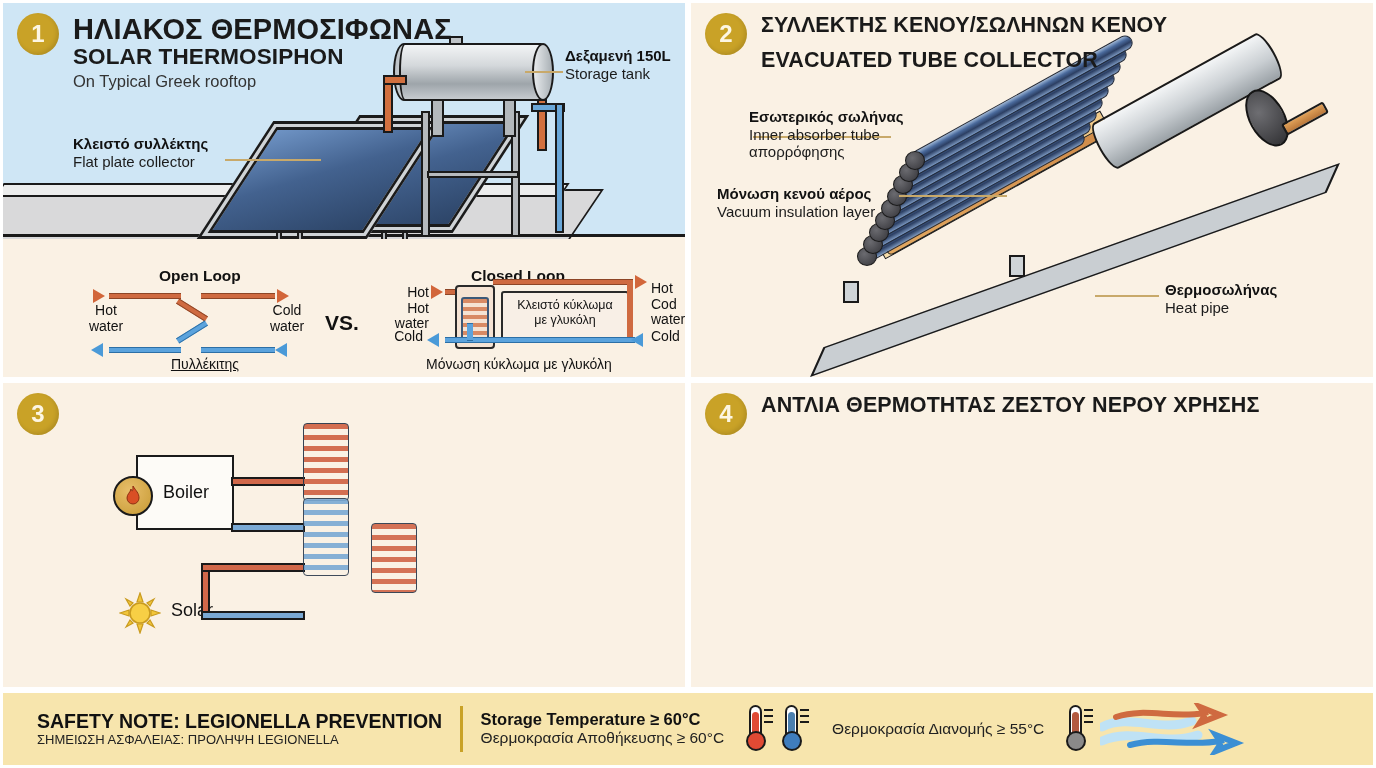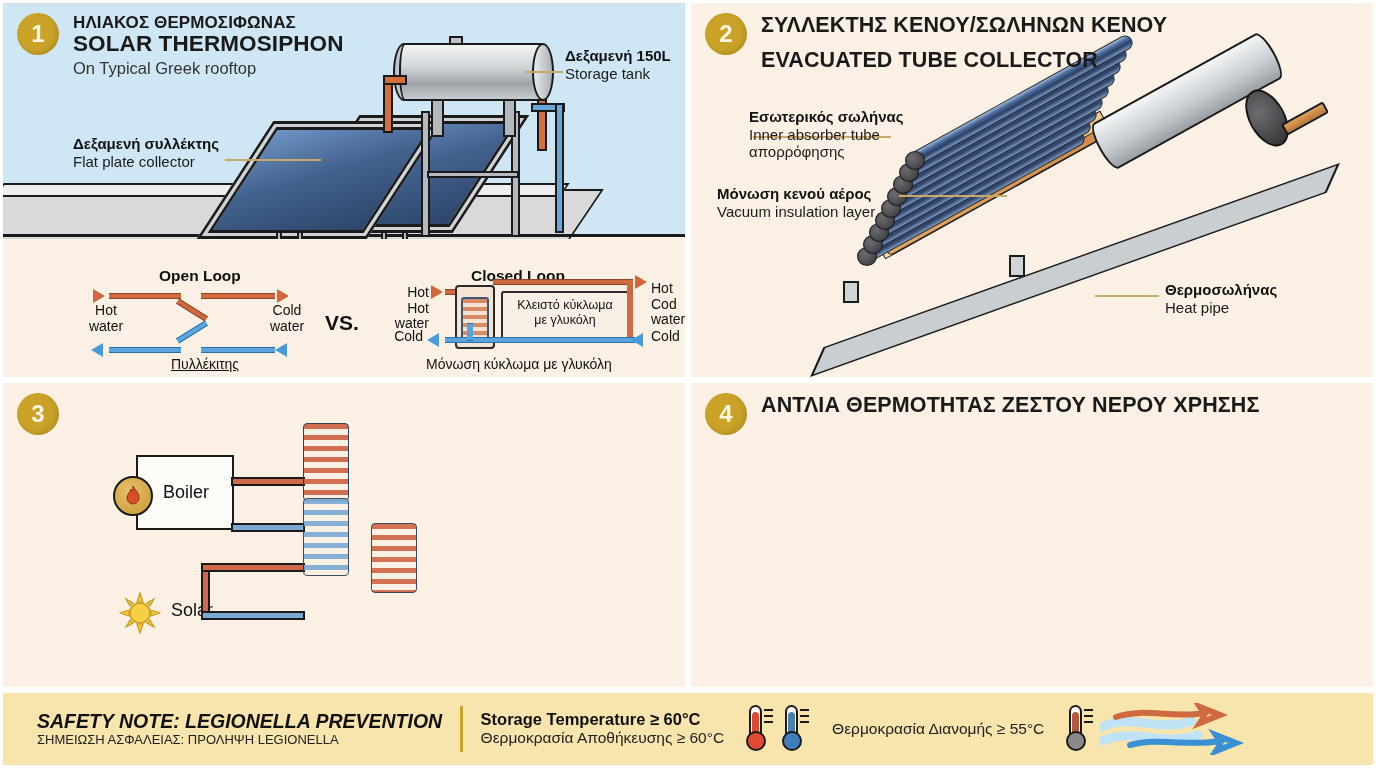--- a/index.html
+++ b/index.html
@@ -34,21 +34,21 @@
     width: 42px; height: 42px; border-radius: 50%;
     background: #c9a227;
     color: #fdf6e3;
     font-size: 24px; font-weight: bold;
     display: flex; align-items: center; justify-content: center;
     flex: 0 0 auto;
     box-shadow: inset -2px -2px 4px rgba(0,0,0,.12);
   }
   .titles { padding-top: 1px; }
   .t-gr {
-    font-size: 17px; font-weight: bold; color: #1a1a1a;
+    font-size: 29px; font-weight: bold; color: #1a1a1a;
     letter-spacing: .1px; line-height: 1.07; white-space: nowrap;
   }
   .t-en {
     font-size: 22.5px; font-weight: bold; color: #1a1a1a;
     letter-spacing: .1px; line-height: 1.07; white-space: nowrap;
   }
   .t-sub {
     font-size: 16.5px; color: #333; line-height: 1.2; margin-top: 3px;
   }
   
@@ -216,21 +216,21 @@
 
   
   .banner {
     grid-column: 1 / span 2;
     position: relative;
     background: #f7e5ad;
     border: 3px solid #ffffff;
     display: flex; align-items: center;
   }
   .bn-sec { position: relative; display: flex; align-items: center; height: 100%; }
-  .bn-b { font-size: 19.5px; font-weight: bold; color: #111; line-height: 1.14; white-space: nowrap; font-style: italic; }
+  .bn-b { font-size: 19.5px; font-weight: bold; color: #111; line-height: 1.14; white-space: nowrap; }
   .bn-r { font-size: 13px; color: #222; line-height: 1.2; white-space: nowrap; }
   .bn-b2 { font-size: 16.5px; font-weight: bold; color: #111; line-height: 1.16; white-space: nowrap; }
   .bn-div { width: 2.4px; height: 46px; background: #c9a227; margin: 0 18px; }
   .thermo { position: relative; width: 20px; height: 48px; }
   .th-tube {
     position: absolute; left: 3px; top: 0; width: 13px; height: 32px;
     border: 2.4px solid #1a1a1a; border-bottom: none; border-radius: 7px 7px 0 0;
     background: #fff;
   }
   .th-bulb {
@@ -290,21 +290,21 @@
     </div>
 
     <div class="leader" style="left:522px; top:68px; width:38px;"></div>
     <div class="callout" style="left:562px; top:44px;">
       <div class="c-bold">Δεξαμενή 150L</div>
       <div class="c-reg">Storage tank</div>
     </div>
 
     <div class="leader" style="left:222px; top:156px; width:96px;"></div>
     <div class="callout" style="left:70px; top:132px;">
-      <div class="c-bold">Δεξαμενή συλλέκτης</div>
+      <div class="c-bold">Κλειστό συλλέκτης</div>
       <div class="c-reg">Flat plate collector</div>
     </div>
 
     <div class="loops">
 
       <div class="loop-title" style="left:156px; top:28px;">Open Loop</div>
       <div class="arrR" style="left:90px; top:50px;"></div>
       <div class="lineR" style="left:106px; top:54px; width:72px;"></div>
       <div class="lineR" style="left:198px; top:54px; width:74px; "></div>
       <div class="lineR" style="left:172px; top:68px; width:34px; transform:rotate(32deg);"></div>

